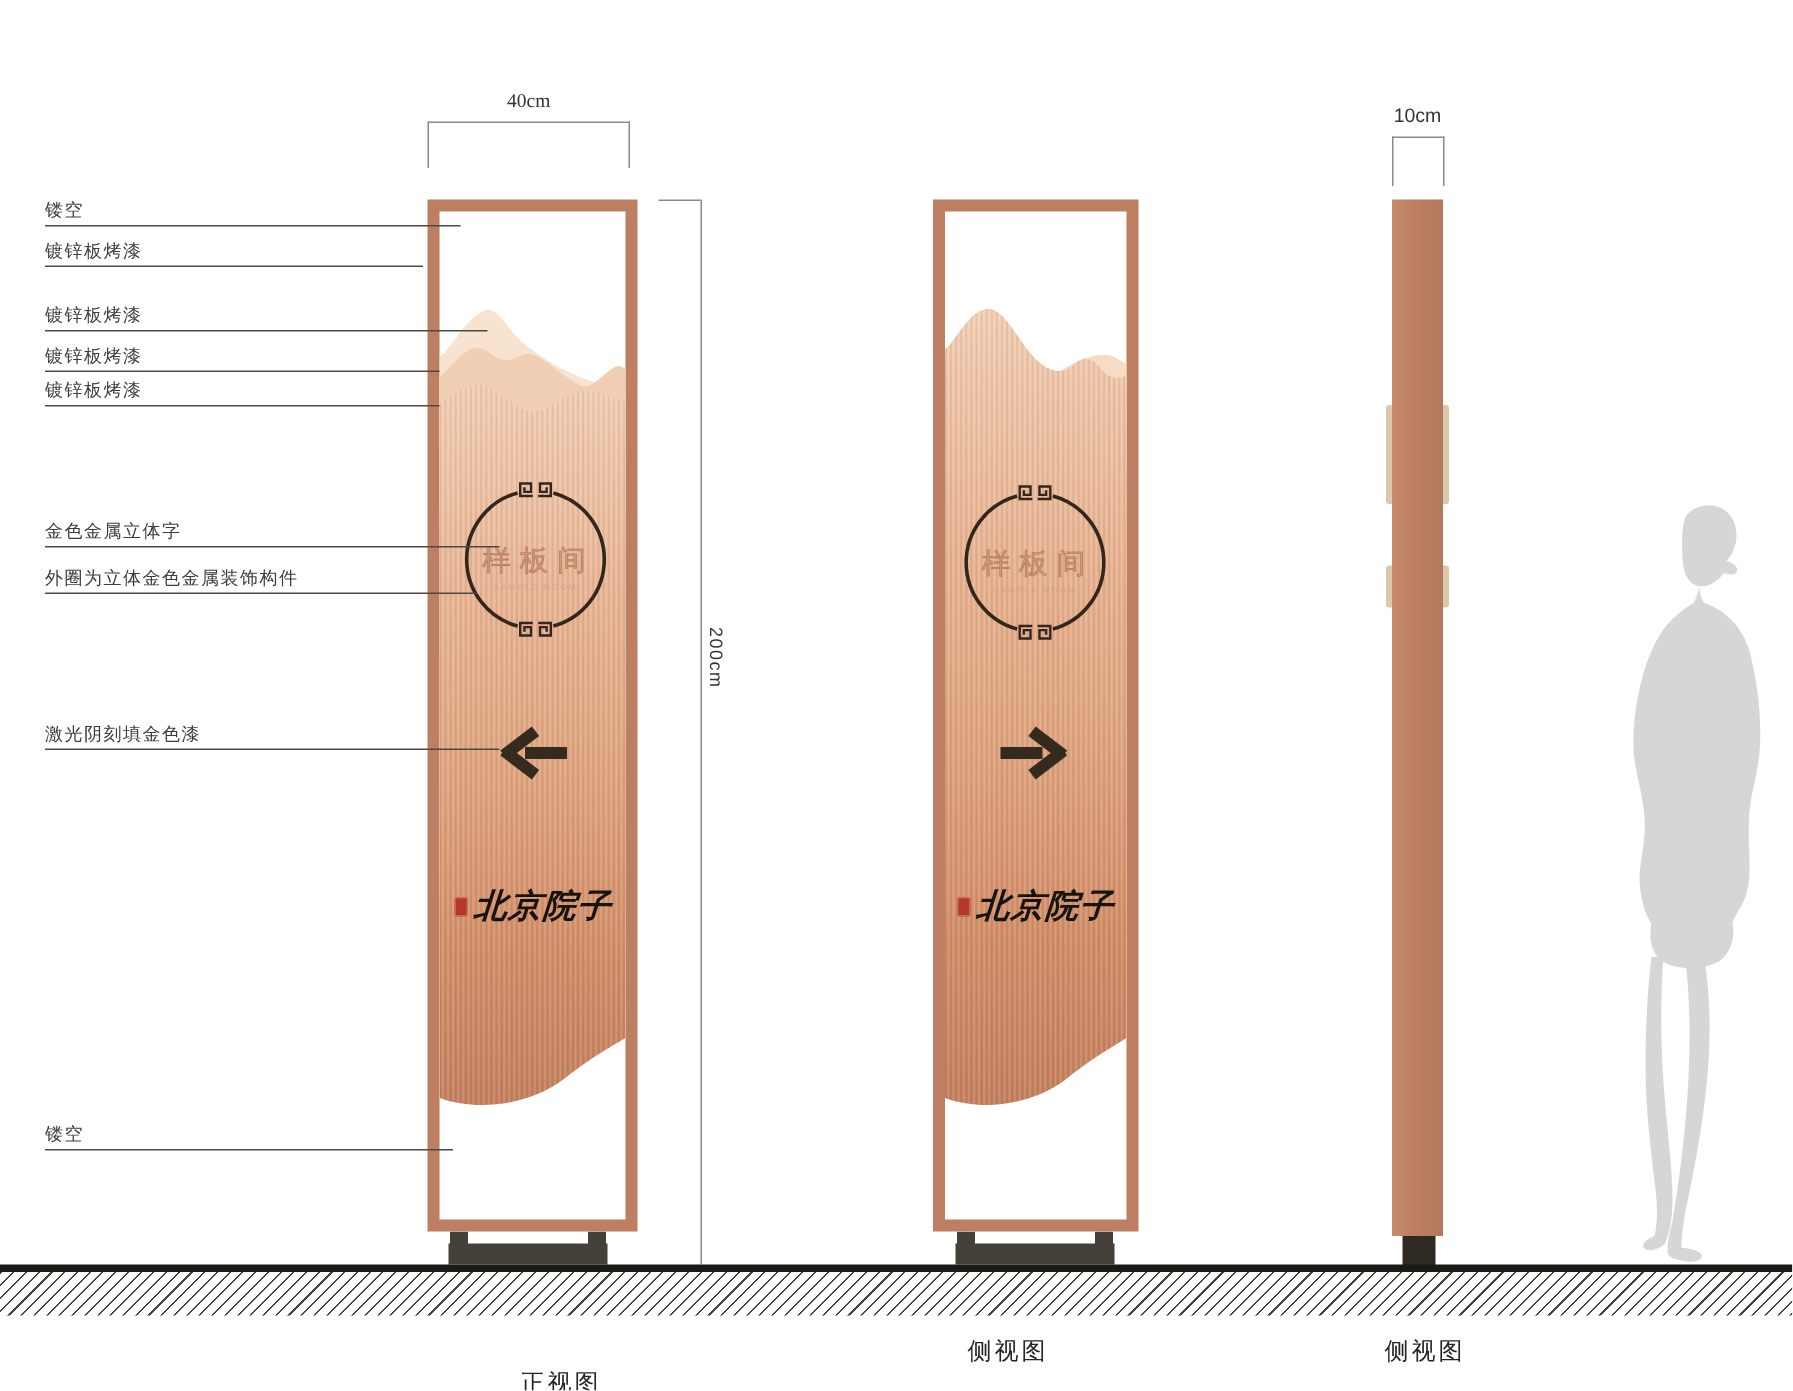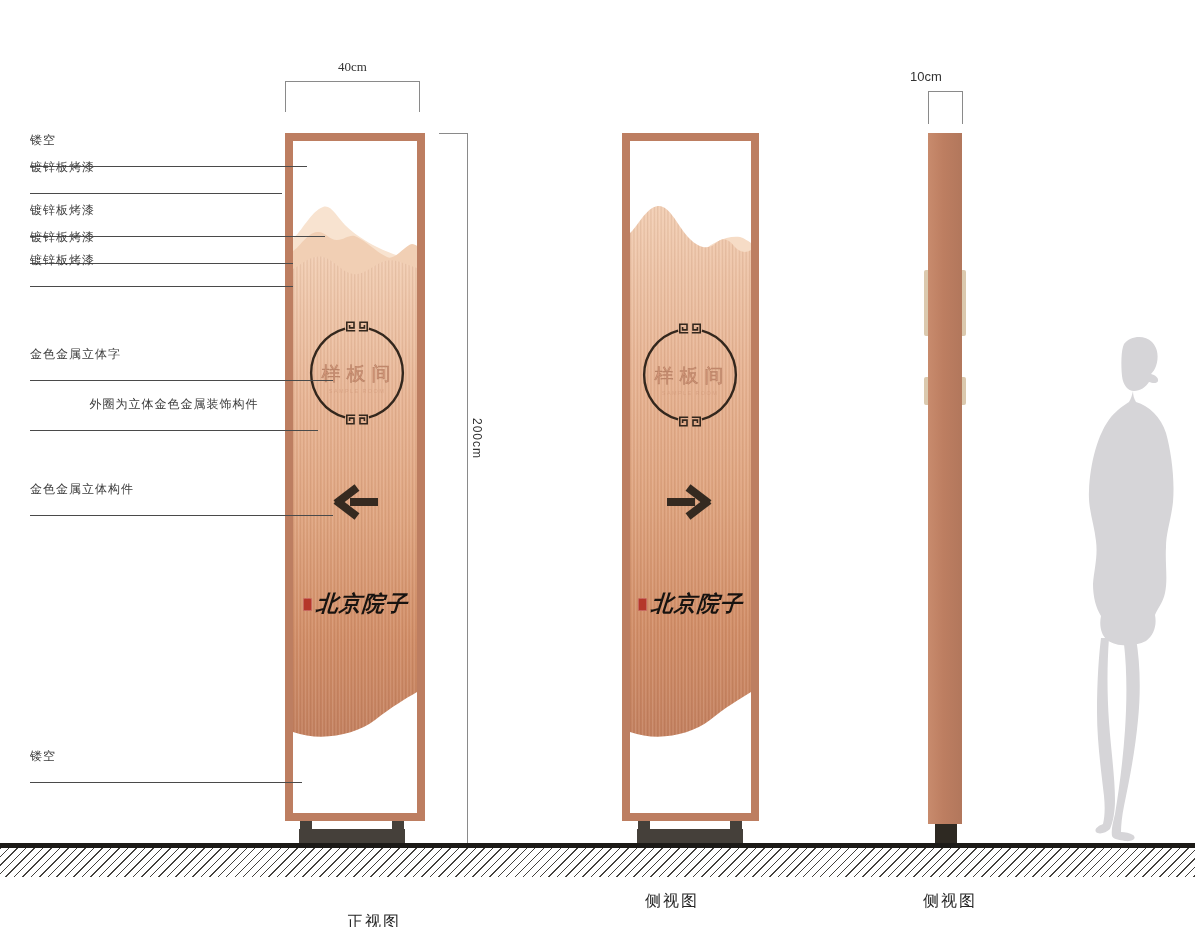--- a/index.html
+++ b/index.html
@@ -3,21 +3,21 @@
 <meta charset="utf-8">
 <style>
   html,body{margin:0;padding:0;background:#ffffff;}
   #canvas{
     position:relative;width:1195px;height:927px;background:#ffffff;overflow:hidden;
     font-family:"Liberation Sans","DejaVu Sans",sans-serif;color:#3a3a3a;
   }
   
   .callout{
     position:absolute;left:30px;z-index:6;
-    border-bottom:1px solid #4a4a4a;padding-bottom:19px;
+    border-bottom:1px solid #4a4a4a;padding-bottom:3px;
     font-size:12px;line-height:14px;color:#3c3c3c;letter-spacing:1px;
   }
   
   .dim-text{position:absolute;font-size:13px;color:#333;text-align:center;z-index:6;}
   .dim-bracket-down{position:absolute;border-top:1px solid #8a8a8a;border-left:1px solid #8a8a8a;border-right:1px solid #8a8a8a;z-index:6;}
   .dim-vline{position:absolute;width:1px;background:#8a8a8a;z-index:2;}
   .dim-htick{position:absolute;height:1px;background:#8a8a8a;z-index:2;}
   .dim-text-vert{position:absolute;writing-mode:vertical-rl;font-size:12px;color:#333;z-index:6;letter-spacing:1px;}
   
   .panel{position:absolute;top:133px;height:672px;border:8px solid #bd7e61;background:#ffffff;z-index:3;}
@@ -53,32 +53,32 @@
 <body>
 
 <div id="canvas">
 
   <div class="callout" style="top:133px;width:277px;"><span>镂空</span></div>
   <div class="callout" style="top:160px;width:252px;"><span>镀锌板烤漆</span></div>
   <div class="callout" style="top:203px;width:295px;"><span>镀锌板烤漆</span></div>
   <div class="callout" style="top:230px;width:263px;"><span>镀锌板烤漆</span></div>
   <div class="callout" style="top:253px;width:263px;"><span>镀锌板烤漆</span></div>
   <div class="callout" style="top:347px;width:303px;"><span>金色金属立体字</span></div>
-  <div class="callout" style="top:397px;width:288px;text-align:center;"><span>外圈为立体金色金属装饰构件</span></div>
-  <div class="callout" style="top:482px;width:303px;"><span>金色金属立体构件</span></div>
+  <div class="callout" style="top:378px;width:288px;"><span>外圈为立体金色金属装饰构件</span></div>
+  <div class="callout" style="top:482px;width:303px;"><span>激光阴刻填金色漆</span></div>
   <div class="callout" style="top:749px;width:272px;"><span>镂空</span></div>
 
   <div class="dim-text" style="left:285px;top:59px;width:135px;font-family:Liberation Serif, serif;">40cm</div>
   <div class="dim-bracket-down" style="left:285px;top:81px;width:133px;height:30px;"></div>
 
   <div class="dim-htick" style="left:439px;top:133px;width:28px;"></div>
   <div class="dim-vline" style="left:467px;top:133px;height:710px;"></div>
   <div class="dim-text-vert" style="left:470px;top:418px;">200cm</div>
 
-  <div class="dim-text" style="left:881px;top:69px;width:90px;">10cm</div>
+  <div class="dim-text" style="left:900px;top:69px;width:90px;">10cm</div>
   <div class="dim-bracket-down" style="left:928px;top:91px;width:33px;height:32px;"></div>
 
   <div class="panel" style="left:285px;width:124px;">
     <svg width="124" height="672" viewBox="0 0 124 672">
       <defs>
         <linearGradient id="gradA" x1="0" y1="0" x2="0" y2="1">
           <stop offset="0" stop-color="#f2cfb5"></stop>
           <stop offset="0.3" stop-color="#e8b595"></stop>
           <stop offset="0.55" stop-color="#dfa47f"></stop>
           <stop offset="0.8" stop-color="#d18d67"></stop>

